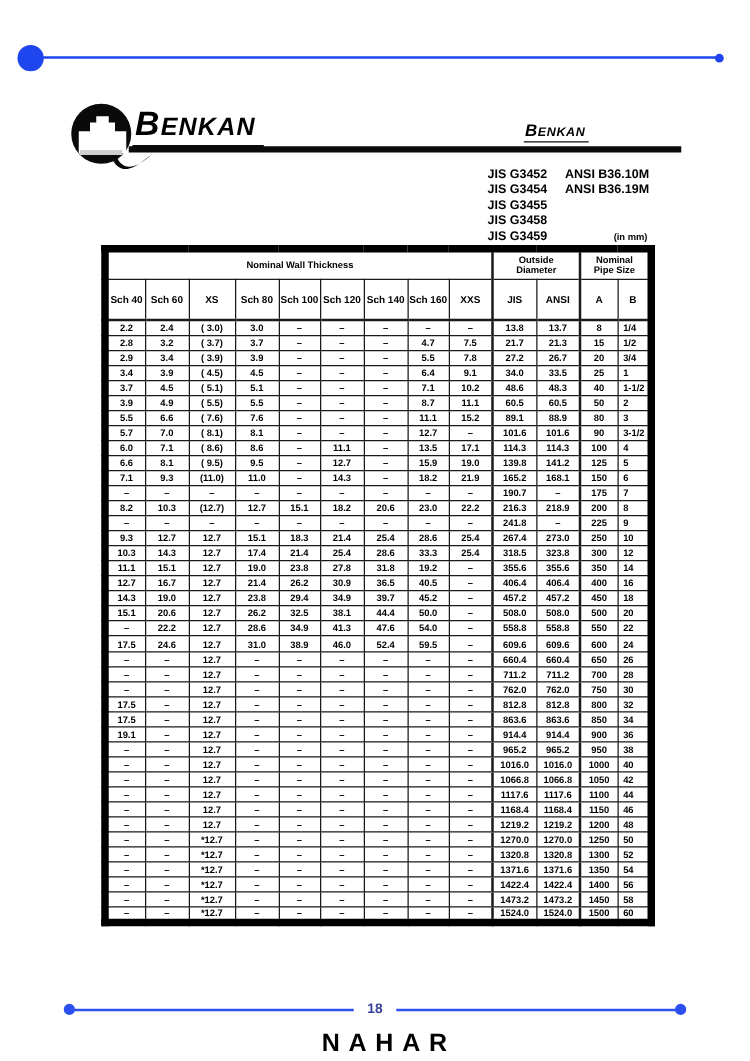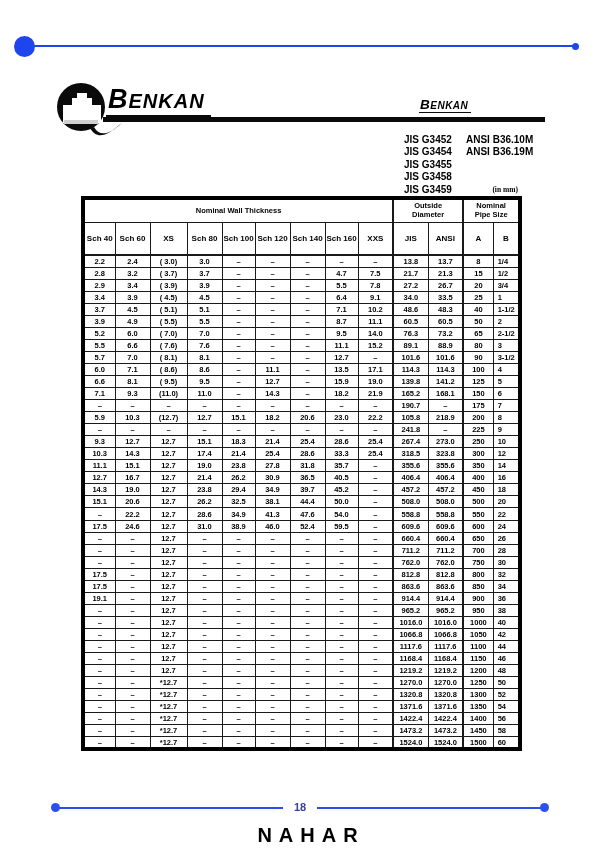--- a/index.html
+++ b/index.html
@@ -21,31 +21,31 @@
   }
   .brand-main .bigb { font-size:27px; }
   .swoosh-bar { position:absolute; left:103px; top:117px; width:442px; height:5px; background:#0a0a0a; }
   .brand-small {
     position:absolute; left:419px; top:98px;
     font-style:italic; font-weight:bold; font-size:10px; letter-spacing:.5px;
     border-bottom:1.5px solid #0a0a0a; padding:0 3px 0 1px; line-height:13px;
   }
   .brand-small .bigb { font-size:13.5px; }
   
-  .standards { position:absolute; left:404px; top:134px; font-weight:bold; font-size:10px; line-height:12.4px; }
+  .standards { position:absolute; left:390px; top:134px; font-weight:bold; font-size:10px; line-height:12.4px; }
   .std-row { white-space:nowrap; }
   .std-jis { display:inline-block; width:62px; }
   .std-ansi { display:inline-block; }
-  .unit-note { position:absolute; left:455px; top:185px; width:63px; text-align:right; font-weight:bold; font-size:7.5px;font-family:Liberation Serif, serif; }
+  .unit-note { position:absolute; left:455px; top:185px; width:63px; text-align:right; font-weight:bold; font-size:7.5px; }
   
   .tbl-wrap { position:absolute; left:81px; top:196px; }
   table.tbl {
     border-collapse:collapse; table-layout:fixed; width:437px;
     font-family:"Liberation Sans", sans-serif; font-weight:bold;
-    border:4px solid #000000;
+    border:6px solid #000000;
   }
   .tbl th, .tbl td {
     border:1px solid #1a1a1a; text-align:center; padding:0;
     overflow:hidden; white-space:nowrap;
   }
   .tbl thead tr.grp-row th { height:24px; font-size:7.5px; white-space:normal; line-height:8.5px; }
   .tbl thead tr.grp-row th.narrow { padding:0 6px; }
   .tbl thead tr.col-row th { height:33px; font-size:8px; border-bottom-width:2px; }
   .tbl thead tr.grp-row th { border-bottom-width:1px; }
   .tbl tbody td { height:12.05px; font-size:7.5px; }
@@ -220,35 +220,20 @@
           <td>–</td>
           <td>–</td>
           <td>8.7</td>
           <td>11.1</td>
           <td>60.5</td>
           <td>60.5</td>
           <td>50</td>
           <td>2</td>
         </tr>
         <tr>
-          <td>5.2</td>
-          <td>6.0</td>
-          <td>( 7.0)</td>
-          <td>7.0</td>
-          <td>–</td>
-          <td>–</td>
-          <td>–</td>
-          <td>9.5</td>
-          <td>14.0</td>
-          <td>76.3</td>
-          <td>73.2</td>
-          <td>65</td>
-          <td>2-1/2</td>
-        </tr>
-        <tr>
           <td>5.5</td>
           <td>6.6</td>
           <td>( 7.6)</td>
           <td>7.6</td>
           <td>–</td>
           <td>–</td>
           <td>–</td>
           <td>11.1</td>
           <td>15.2</td>
           <td>89.1</td>
@@ -325,30 +310,30 @@
           <td>–</td>
           <td>–</td>
           <td>–</td>
           <td>–</td>
           <td>190.7</td>
           <td>–</td>
           <td>175</td>
           <td>7</td>
         </tr>
         <tr>
-          <td>5.9</td>
+          <td>8.2</td>
           <td>10.3</td>
           <td>(12.7)</td>
           <td>12.7</td>
           <td>15.1</td>
           <td>18.2</td>
           <td>20.6</td>
           <td>23.0</td>
           <td>22.2</td>
-          <td>105.8</td>
+          <td>216.3</td>
           <td>218.9</td>
           <td>200</td>
           <td>8</td>
         </tr>
         <tr>
           <td>–</td>
           <td>–</td>
           <td>–</td>
           <td>–</td>
           <td>–</td>
@@ -392,21 +377,21 @@
           <td>12</td>
         </tr>
         <tr>
           <td>11.1</td>
           <td>15.1</td>
           <td>12.7</td>
           <td>19.0</td>
           <td>23.8</td>
           <td>27.8</td>
           <td>31.8</td>
-          <td>35.7</td>
+          <td>19.2</td>
           <td>–</td>
           <td>355.6</td>
           <td>355.6</td>
           <td>350</td>
           <td>14</td>
         </tr>
         <tr>
           <td>12.7</td>
           <td>16.7</td>
           <td>12.7</td>

